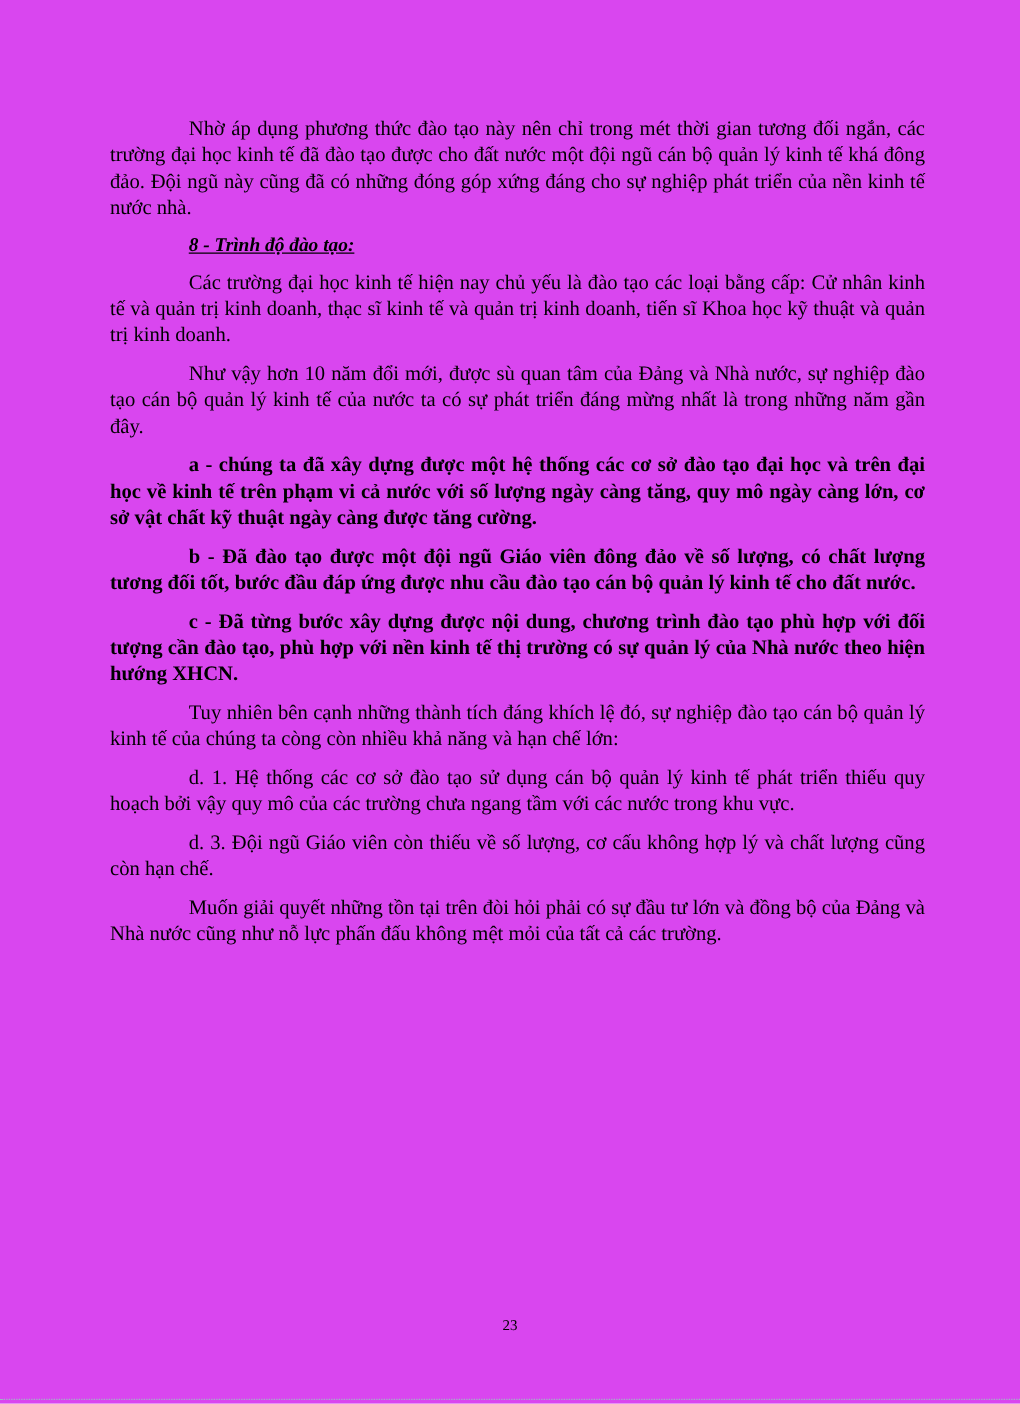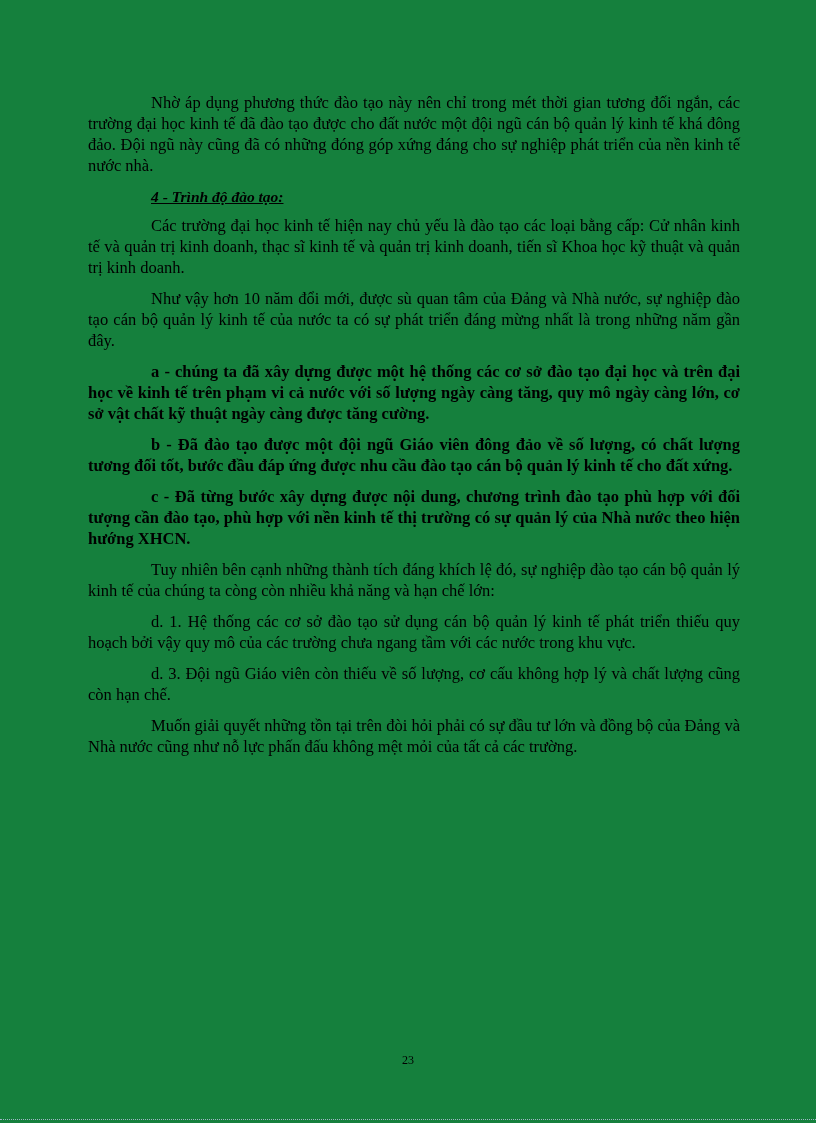--- a/index.html
+++ b/index.html
@@ -4,21 +4,21 @@
 <style>
   html, body {
     margin: 0;
     padding: 0;
     background: #ffffff;
   }
   .page {
     position: relative;
     width: 816px;
     height: 1123px;
-    background: #15803d;
+    background: #d946ef;
     overflow: hidden;
     font-family: "Liberation Serif", "DejaVu Serif", serif;
     color: #000000;
   }
   .doc-body {
     position: absolute;
     left: 88px;
     top: 92px;
     width: 652px;
     text-align: justify;
@@ -57,25 +57,25 @@
     border-top: 1px dotted #9fb6c4;
     height: 0;
   }
 </style>
 </head>
 <body>
 
 <div class="page">
   <div class="doc-body" id="doc-body">
       <p class="normal">Nhờ áp dụng phương thức đào tạo này nên chỉ trong mét thời gian tương đối ngắn, các trường đại học kinh tế đã đào tạo được cho đất nước một đội ngũ cán bộ quản lý kinh tế khá đông đảo. Đội ngũ này cũng đã có những đóng góp xứng đáng cho sự nghiệp phát triển của nền kinh tế nước nhà.</p>
-      <p class="heading">4 - Trình độ đào tạo:</p>
+      <p class="heading">8 - Trình độ đào tạo:</p>
       <p class="normal">Các trường đại học kinh tế hiện nay chủ yếu là đào tạo các loại bằng cấp: Cử nhân kinh tế và quản trị kinh doanh, thạc sĩ kinh tế và quản trị kinh doanh, tiến sĩ Khoa học kỹ thuật và quản trị kinh doanh.</p>
       <p class="normal">Như vậy hơn 10 năm đổi mới, được sù quan tâm của Đảng và Nhà nước, sự nghiệp đào tạo cán bộ quản lý kinh tế của nước ta có sự phát triển đáng mừng nhất là trong những năm gần đây.</p>
       <p class="bold">a - chúng ta đã xây dựng được một hệ thống các cơ sở đào tạo đại học và trên đại học về kinh tế trên phạm vi cả nước với số lượng ngày càng tăng, quy mô ngày càng lớn, cơ sở vật chất kỹ thuật ngày càng được tăng cường.</p>
-      <p class="bold">b - Đã đào tạo được một đội ngũ Giáo viên đông đảo về số lượng, có chất lượng tương đối tốt, bước đầu đáp ứng được nhu cầu đào tạo cán bộ quản lý kinh tế cho đất xứng.</p>
+      <p class="bold">b - Đã đào tạo được một đội ngũ Giáo viên đông đảo về số lượng, có chất lượng tương đối tốt, bước đầu đáp ứng được nhu cầu đào tạo cán bộ quản lý kinh tế cho đất nước.</p>
       <p class="bold">c - Đã từng bước xây dựng được nội dung, chương trình đào tạo phù hợp với đối tượng cần đào tạo, phù hợp với nền kinh tế thị trường có sự quản lý của Nhà nước theo hiện hướng XHCN.</p>
       <p class="normal">Tuy nhiên bên cạnh những thành tích đáng khích lệ đó, sự nghiệp đào tạo cán bộ quản lý kinh tế của chúng ta còng còn nhiều khả năng và hạn chế lớn:</p>
       <p class="normal">d. 1. Hệ thống các cơ sở đào tạo sử dụng cán bộ quản lý kinh tế phát triển thiếu quy hoạch bởi vậy quy mô của các trường chưa ngang tầm với các nước trong khu vực.</p>
       <p class="normal">d. 3. Đội ngũ Giáo viên còn thiếu về số lượng, cơ cấu không hợp lý và chất lượng cũng còn hạn chế.</p>
       <p class="normal">Muốn giải quyết những tồn tại trên đòi hỏi phải có sự đầu tư lớn và đồng bộ của Đảng và Nhà nước cũng như nỗ lực phấn đấu không mệt mỏi của tất cả các trường.</p>
     </div>
   <div class="footer-pagenum">23</div>
   <div class="page-bottom-rule"></div>
 </div>
 

